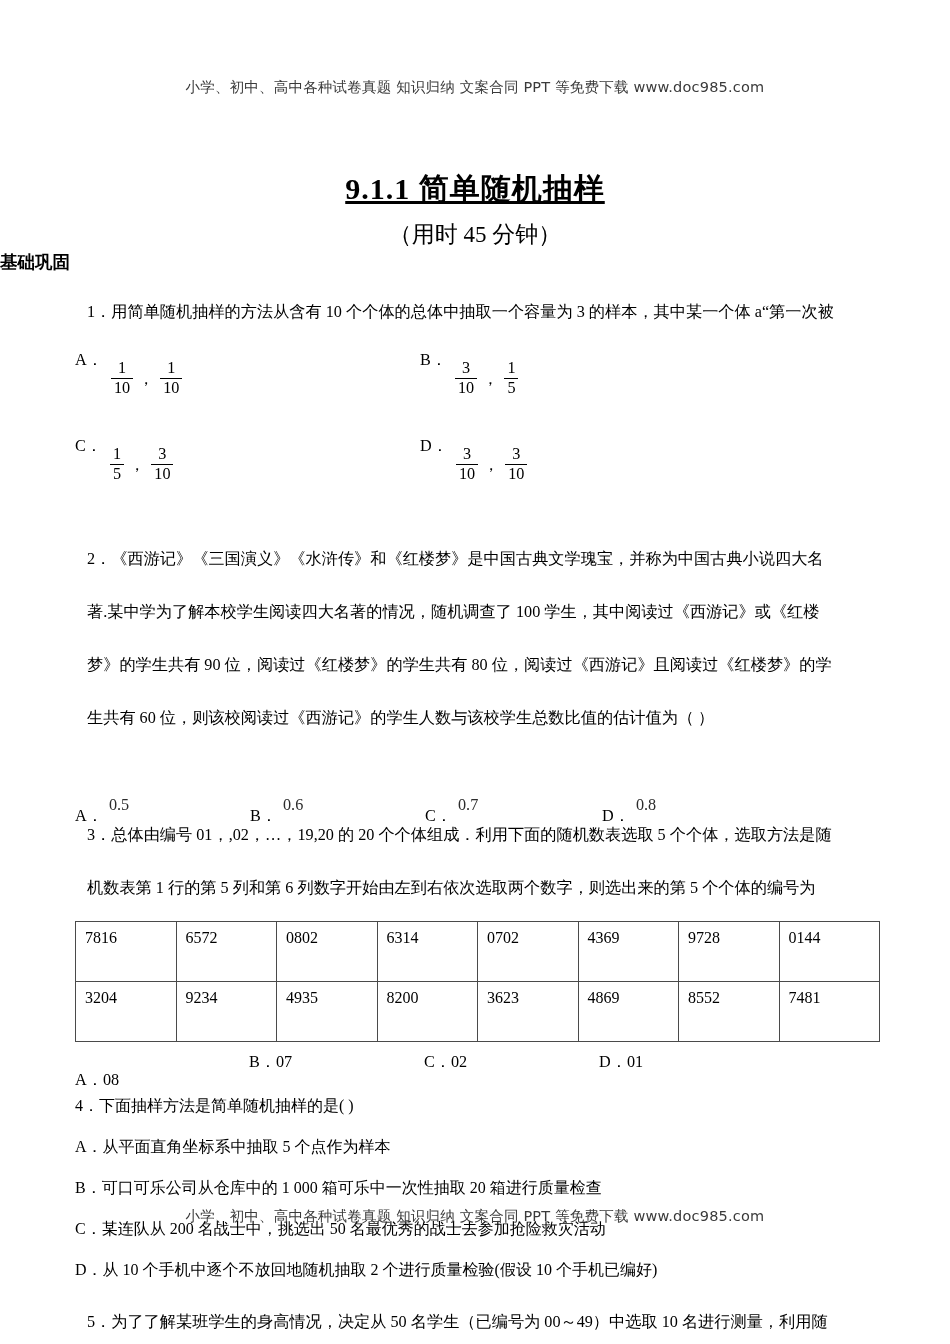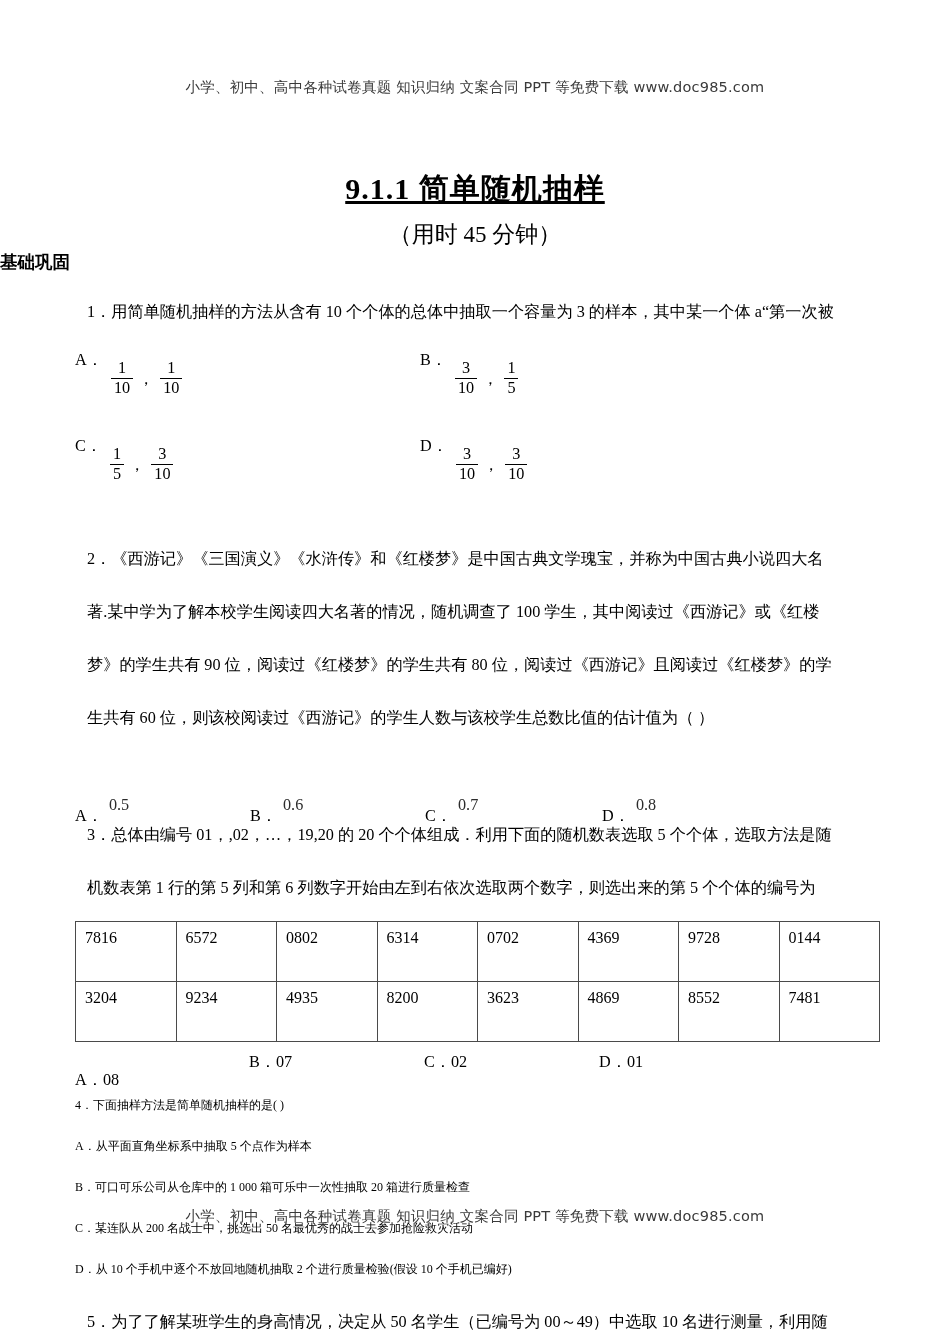--- a/index.html
+++ b/index.html
@@ -69,21 +69,21 @@
     width: 805px;
   }
   .q {
     font-size: 16.2px;
     line-height: 41px;
     text-align: justify;
     text-justify: inter-ideograph;
   }
   .q.block { margin: 12px; }
   .opt-line {
-    font-size: 12px;
+    font-size: 16px;
     line-height: 41px;
   }
 
   
   .frac-row {
     position: relative;
     height: 86px;
   }
   .frac-opt {
     position: absolute;

